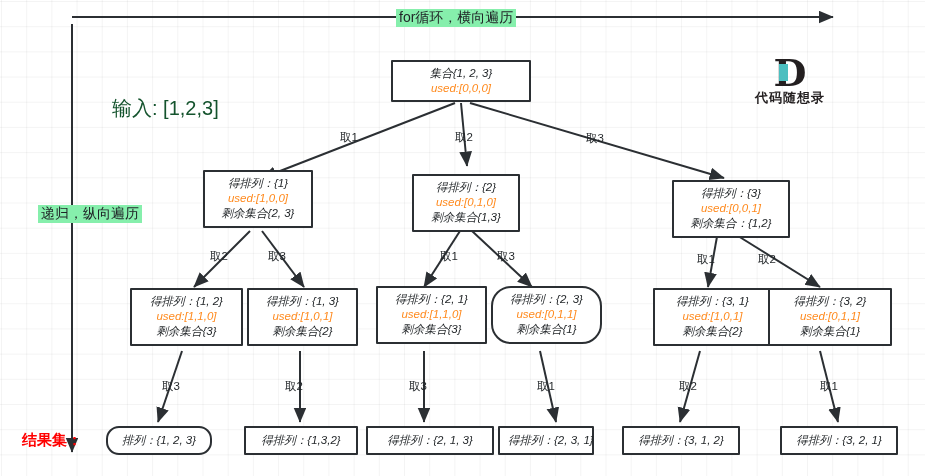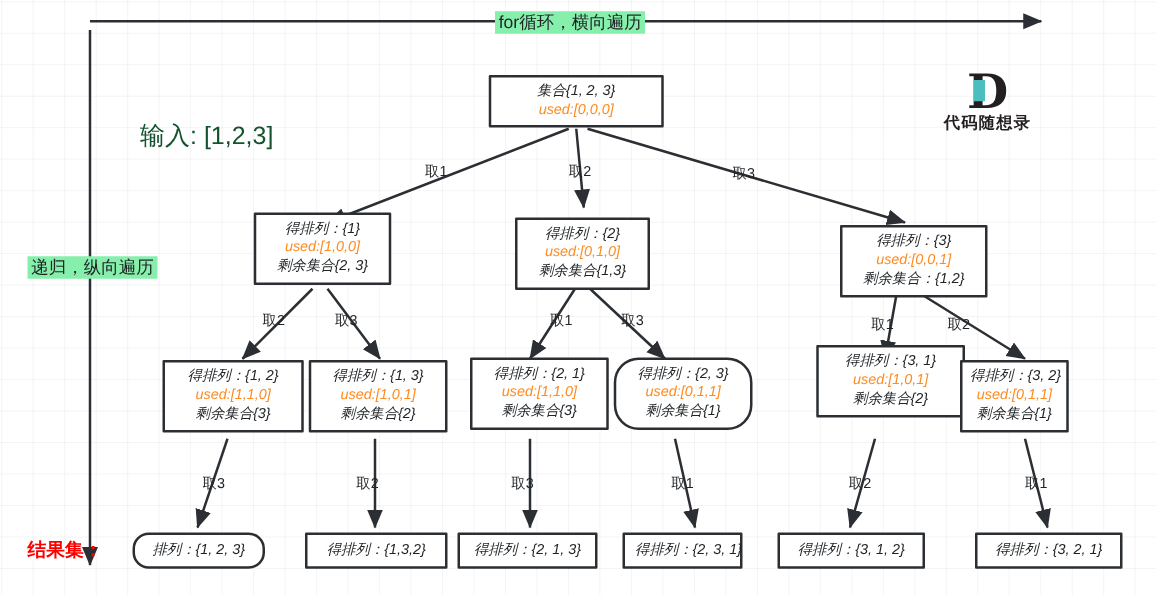--- a/index.html
+++ b/index.html
@@ -126,21 +126,21 @@
     <path d="M182,351 L158,422"></path>
     <path d="M300,351 L300,422"></path>
     <path d="M424,351 L424,422"></path>
     <path d="M540,351 L556,422"></path>
     <path d="M700,351 L680,422"></path>
     <path d="M820,351 L838,422"></path>
   </g>
 </svg>
 
 <div class="axis-label" style="left:396px; top:9px;">for循环，横向遍历</div>
-<div class="axis-label" style="left:22px; top:205px;text-align:right;">递归，纵向遍历</div>
+<div class="axis-label" style="left:38px; top:205px;text-align:right;">递归，纵向遍历</div>
 
 <div id="input-label">输入: [1,2,3]</div>
 <div id="result-label">结果集：</div>
 
 <div id="logo">
   <div class="mark">
     <span class="d">D</span>
     <span class="sq"></span>
   </div>
   <div class="caption">代码随想录</div>
@@ -180,34 +180,34 @@
 <div class="node" style="left:376px; top:286px; width:111px;">
   <div>得排列：{2, 1}</div>
   <div class="used">used:[1,1,0]</div>
   <div>剩余集合{3}</div>
 </div>
 <div class="node" style="left:491px; top:286px; width:111px;border-radius:20px;">
   <div>得排列：{2, 3}</div>
   <div class="used">used:[0,1,1]</div>
   <div>剩余集合{1}</div>
 </div>
-<div class="node" style="left:653px; top:276px; width:119px;">
+<div class="node" style="left:653px; top:288px; width:119px;">
   <div>得排列：{3, 1}</div>
   <div class="used">used:[1,0,1]</div>
   <div>剩余集合{2}</div>
 </div>
-<div class="node" style="left:768px; top:288px; width:87px;">
+<div class="node" style="left:768px; top:288px; width:124px;">
   <div>得排列：{3, 2}</div>
   <div class="used">used:[0,1,1]</div>
   <div>剩余集合{1}</div>
 </div>
 
 <div class="node leaf" style="left:106px; top:426px; width:106px;border-radius:13px;">排列：{1, 2, 3}</div>
 <div class="node leaf" style="left:244px; top:426px; width:114px;">得排列：{1,3,2}</div>
-<div class="node leaf" style="left:366px; top:426px; width:112px;">得排列：{2, 1, 3}</div>
+<div class="node leaf" style="left:366px; top:426px; width:128px;">得排列：{2, 1, 3}</div>
 <div class="node leaf" style="left:498px; top:426px; width:96px;">得排列：{2, 3, 1}</div>
 <div class="node leaf" style="left:622px; top:426px; width:118px;">得排列：{3, 1, 2}</div>
 <div class="node leaf" style="left:780px; top:426px; width:118px;">得排列：{3, 2, 1}</div>
 
 <div class="edge-label" style="left:340px; top:130px;">取1</div>
 <div class="edge-label" style="left:455px; top:130px;">取2</div>
 <div class="edge-label" style="left:586px; top:131px;">取3</div>
 
 <div class="edge-label" style="left:210px; top:249px;">取2</div>
 <div class="edge-label" style="left:268px; top:249px;">取3</div>

